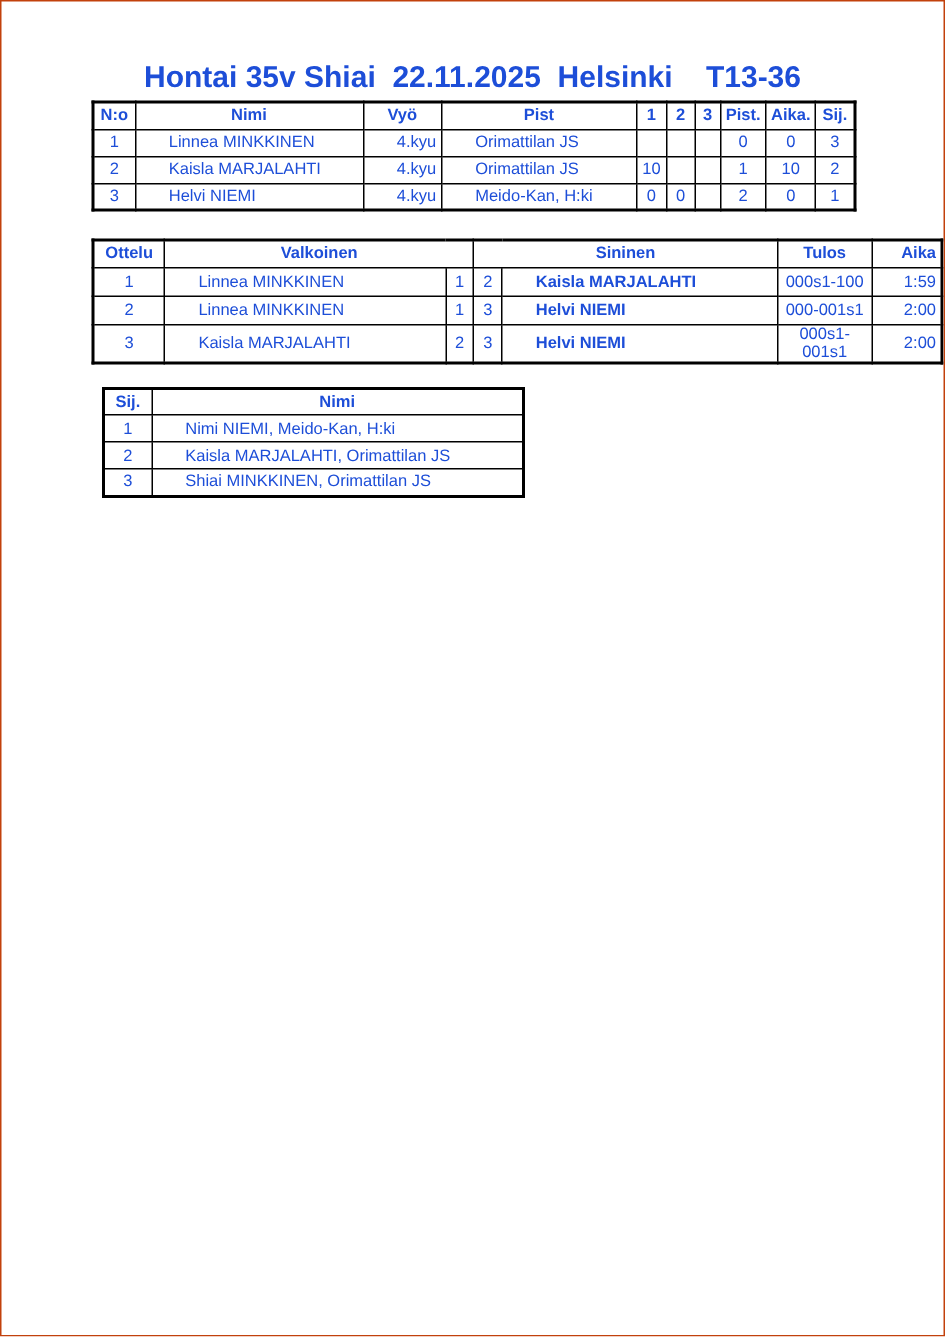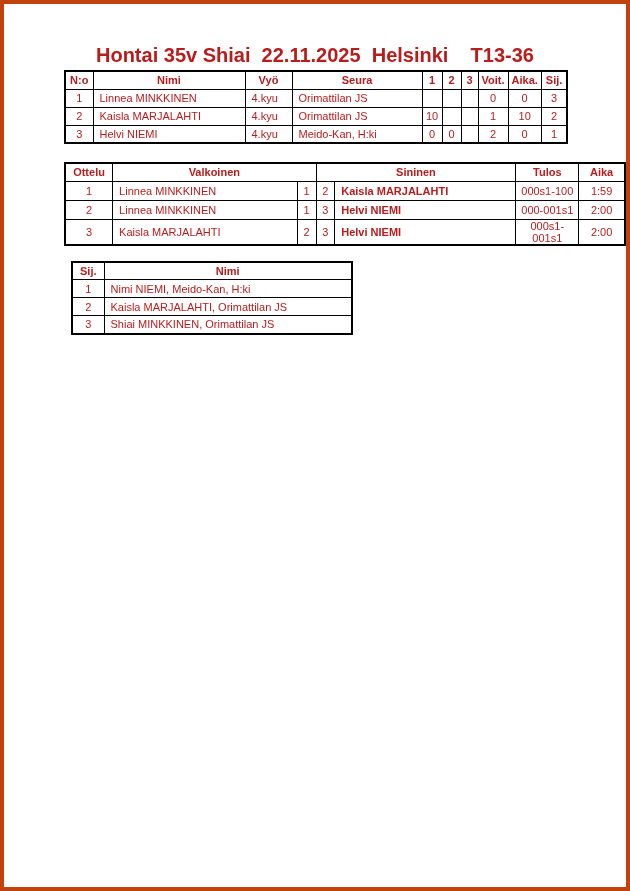--- a/index.html
+++ b/index.html
@@ -1,23 +1,23 @@
 <!DOCTYPE html>
 <html><head>
 <meta charset="utf-8">
 <style>
   * { margin:0; padding:0; box-sizing:border-box; }
   html, body { background:#ffffff; }
   .page {
     width:630px; height:891px;
     background:#ffffff;
-    border:4px solid #c2410c;
+    border:1px solid #c2410c;
     position:relative;
     font-family:"Liberation Sans", sans-serif;
-    color:#b91c1c;
+    color:#1d4ed8;
     overflow:hidden;
   }
   .title {
     padding-top:40px;
     text-align:center;
     font-size:20px;
     font-weight:bold;
     white-space:pre;
   }
   .section { margin-left:28px; position:relative; }
@@ -34,58 +34,58 @@
   }
   table {
     border-collapse:collapse;
     font-size:11px;
     background:#fff;
   }
   table.bordered { border:2px solid #000;margin-left:32px; }
   td, th { border:1px solid #000; height:18px; padding:0 3px; }
   th { font-weight:bold; text-align:center; }
   .c { text-align:center; }
-  .l { text-align:left; padding-left:6px; }
+  .l { text-align:left; padding-left:22px; }
   .b { font-weight:bold; }
   .t1 { margin-top:3px; }
   .t1 .w-no{width:28px;} .t1 .w-name{width:152px;} .t1 .w-belt{width:47px;}
   .t1 .w-club{width:130px;} .t1 .w-c1{width:20px;} .t1 .w-c2{width:19px;}
   .t1 .w-c3{width:17px;} .t1 .w-wins{width:30px;} .t1 .w-pts{width:28px;}
   .t1 .w-place{width:26px;}
   .sec-ottelut { margin-top:18px; }
   .sec-ottelut .sec-head { width:566px; }
   .t2 { margin-top:4px; }
   .t2 td { height:19px; }
   .t2 .w-no{width:48px;} .t2 .w-wname{width:190px;} .t2 .w-wn{width:19px;}
   .t2 .w-bn{width:19px;} .t2 .w-bname{width:186px;} .t2 .w-res{width:64px;}
-  .t2 .w-time{width:47px;}
+  .t2 .w-time{width:47px;text-align:right;}
   .sec-tulokset { margin-top:15px; margin-left:35px; }
   .sec-tulokset .sec-head { width:280px; }
   .t3 { margin-top:5px; }
   .t3 .w-place{width:32px;} .t3 .w-name{width:248px;}
 </style>
 </head>
 <body>
 
 <div class="page">
 
   <div class="title">Hontai 35v Shiai  22.11.2025  Helsinki    T13-36</div>
 
   <div class="section sec-kilpailijat">
     <table class="t1 bordered">
       <thead>
         <tr>
           <th class="w-no">N:o</th>
           <th class="w-name">Nimi</th>
           <th class="w-belt">Vyö</th>
-          <th class="w-club">Seura</th>
+          <th class="w-club">Pist</th>
           <th class="w-c1">1</th>
           <th class="w-c2">2</th>
           <th class="w-c3">3</th>
-          <th class="w-wins">Voit.</th>
+          <th class="w-wins">Pist.</th>
           <th class="w-pts">Aika.</th>
           <th class="w-place">Sij.</th>
         </tr>
       </thead>
       <tbody>
         <tr>
           <td class="c">1</td>
           <td class="l">Linnea MINKKINEN</td>
           <td class="l">4.kyu</td>
           <td class="l">Orimattilan JS</td>

